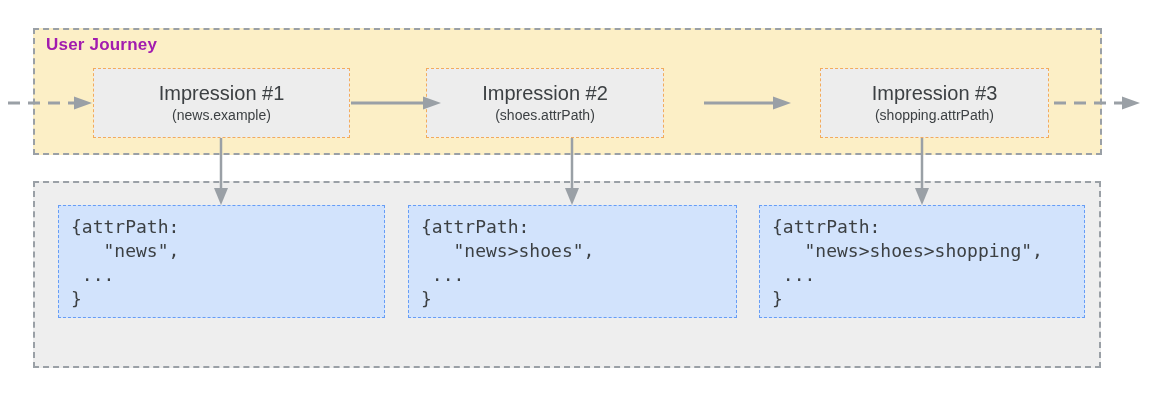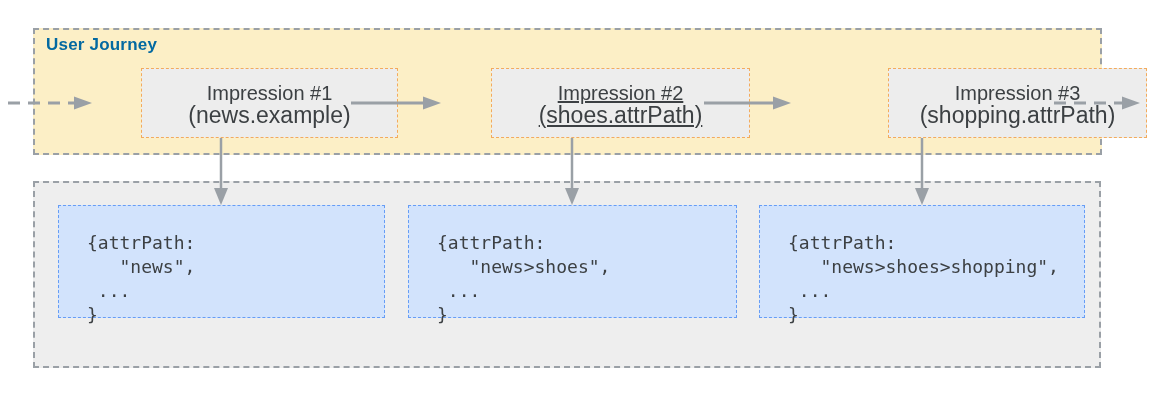--- a/index.html
+++ b/index.html
@@ -21,57 +21,56 @@
     background: #FCEFC6;
   }
   .band.storage {
     left: 33px; top: 181px; width: 1068px; height: 187px;
     background: #EEEEEE;
   }
   .band-label {
     position: absolute;
     font-size: 17px;
     font-weight: bold;
-    color: #0369a1;
+    color: #a21caf;
     letter-spacing: 0.2px;
     white-space: nowrap;
   }
   .band-label.journey-label { left: 46px; top: 35px; }
   .band-label.storage-label { left: 46px; top: 333px; }
   .node {
     position: absolute;
     box-sizing: border-box;
     top: 68px; height: 70px;
     background: #EDEDED;
     border: 1.5px dashed #F3AB5C;
     display: flex;
     flex-direction: column;
     align-items: center;
     justify-content: center;
     color: #3C4043;
     text-align: center;
-    margin-left: 48px;
   }
   .node .node-title { font-size: 20px; line-height: 24px; }
-  .node .node-subtitle { font-size: 23px; line-height: 21px; }
+  .node .node-subtitle { font-size: 14px; line-height: 21px; }
   .node.n1 { left: 93px;  width: 257px; }
-  .node.n2 { left: 443px; width: 259px; text-decoration: underline; }
-  .node.n3 { left: 840px; width: 259px; }
+  .node.n2 { left: 426px; width: 238px; }
+  .node.n3 { left: 820px; width: 229px; }
   .entry {
     position: absolute;
     box-sizing: border-box;
     top: 205px; height: 113px;
     background: #D2E3FC;
     border: 1.5px dashed #669DF6;
   }
   .entry.s1 { left: 58px;  width: 327px; }
   .entry.s2 { left: 408px; width: 329px; }
   .entry.s3 { left: 759px; width: 326px; }
   .entry pre {
-    margin: 16px;
+    margin: 0;
     padding: 9px 12px;
     font-family: "DejaVu Sans Mono", monospace;
     font-size: 18px;
     line-height: 24px;
     color: #3C4043;
     white-space: pre;
   }
   .arrows {
     position: absolute;
     left: 0; top: 0;

